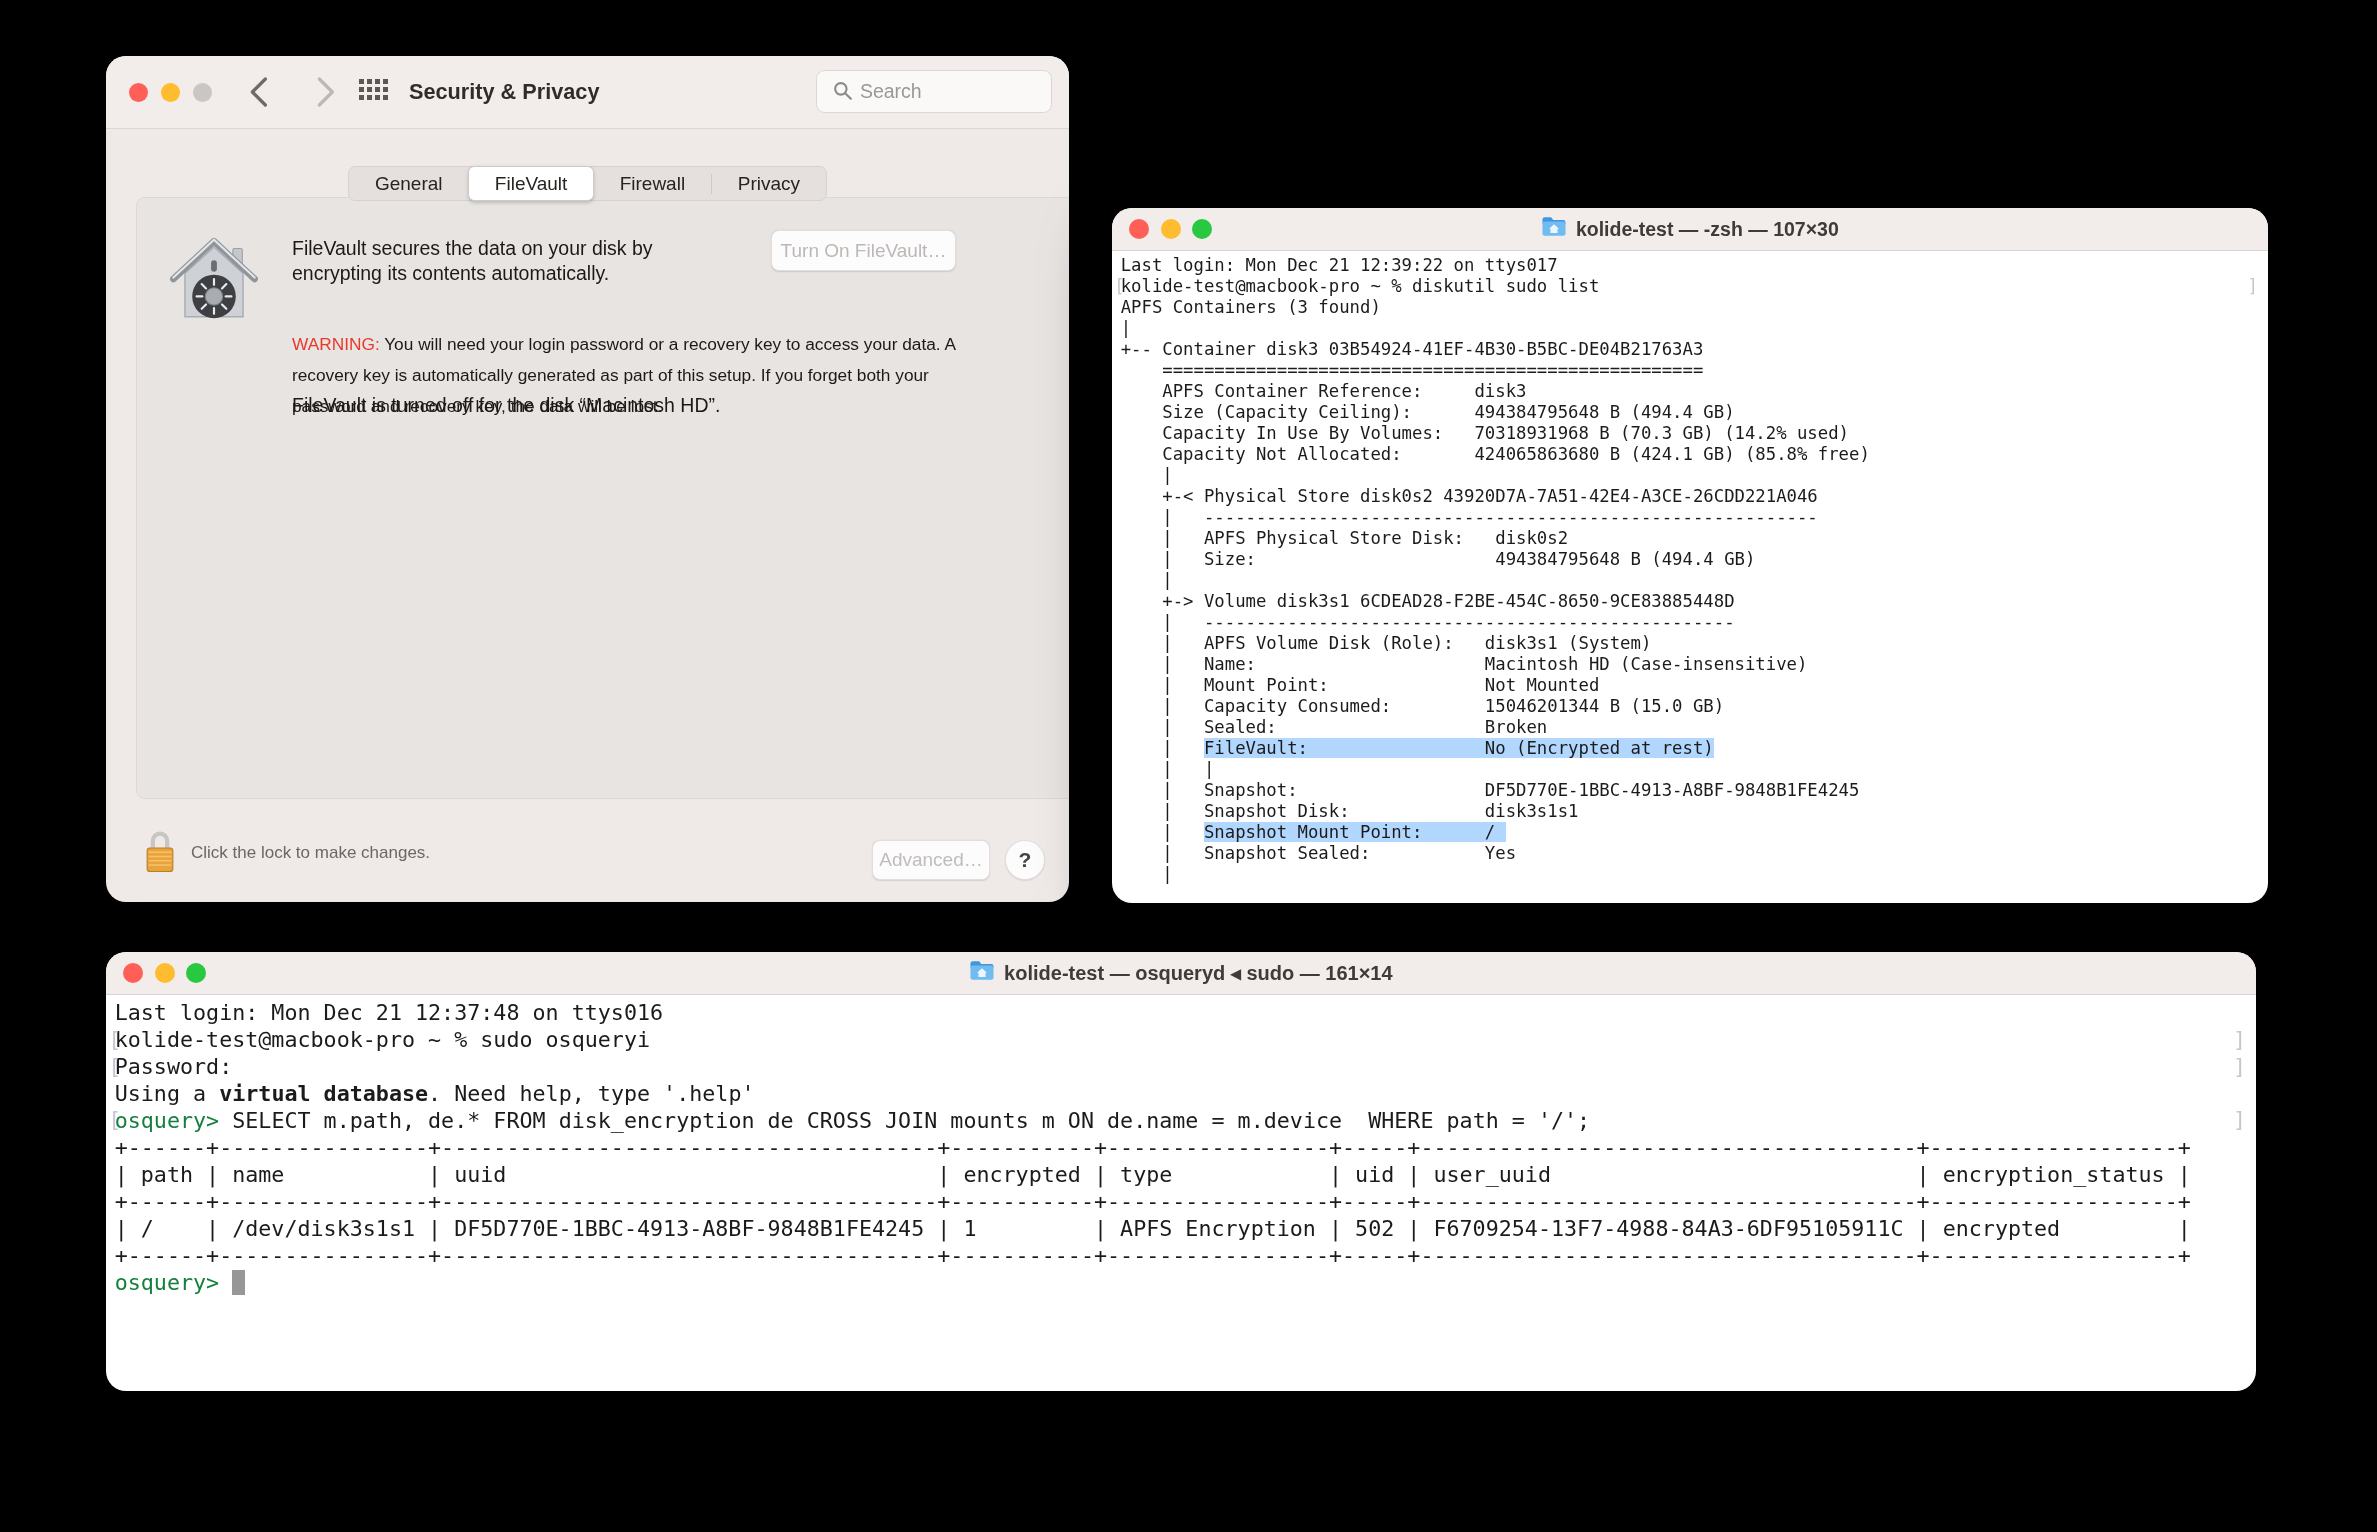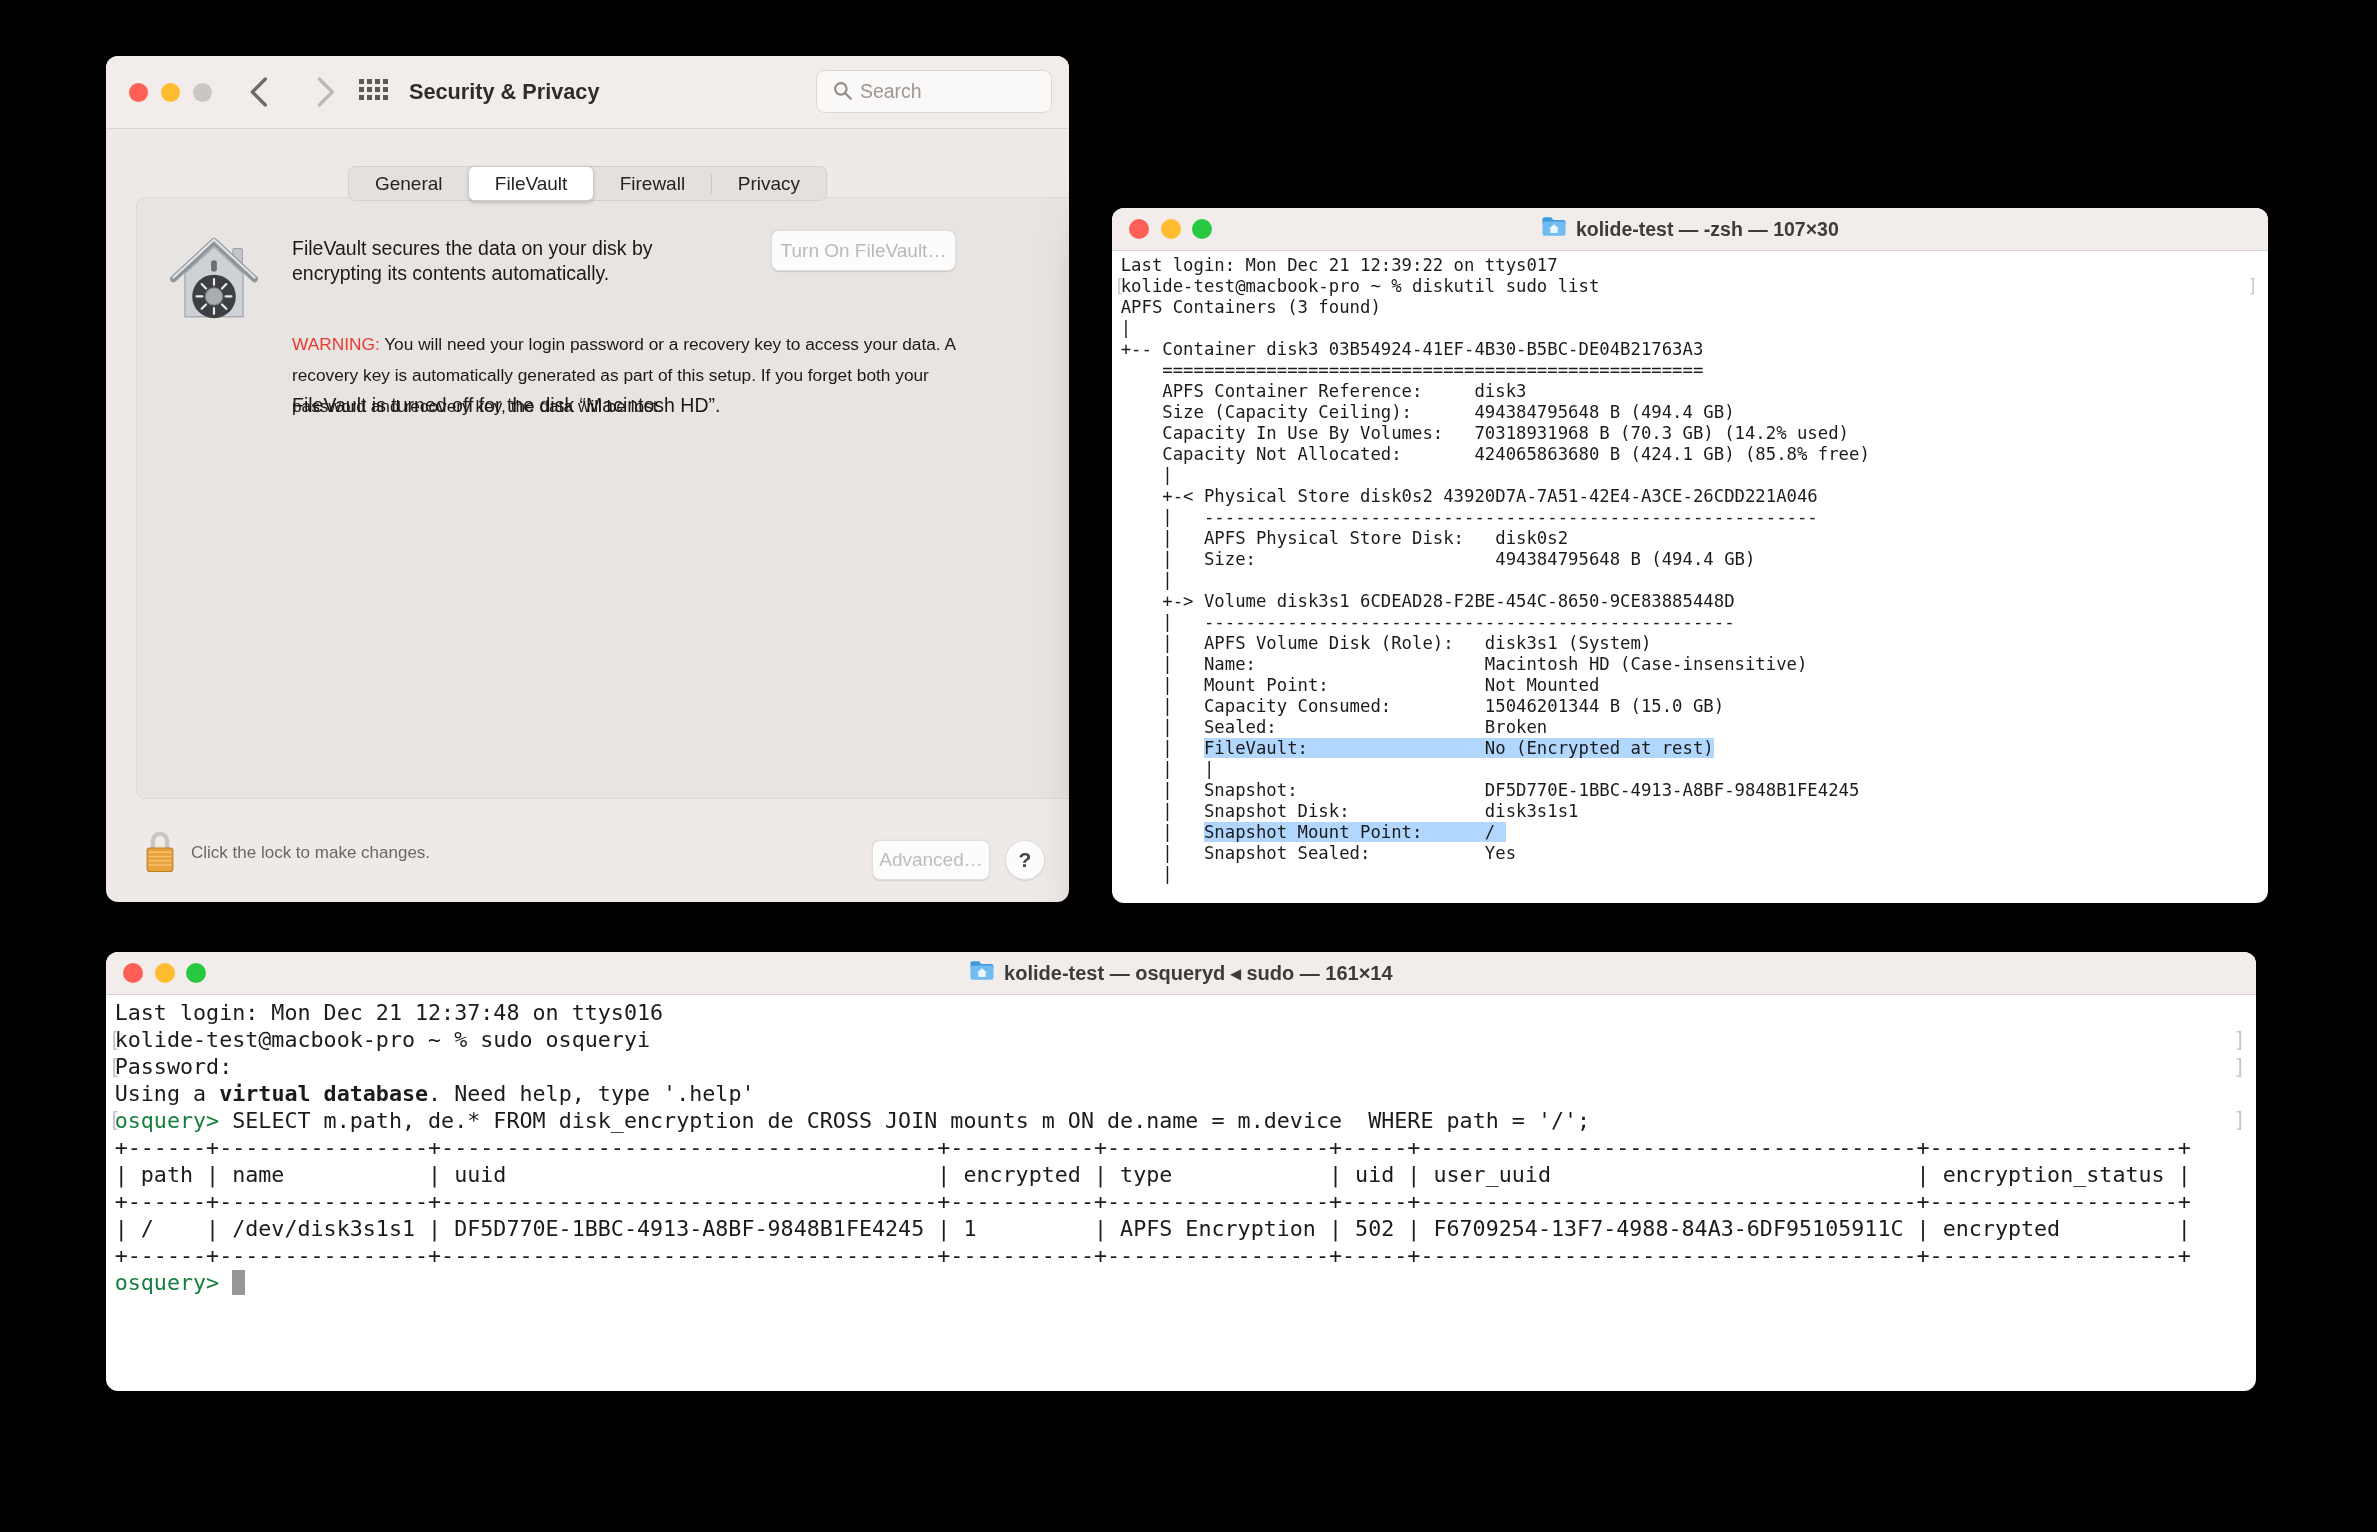--- a/index.html
+++ b/index.html
@@ -1,20 +1,20 @@
 <!DOCTYPE html>
 <html style="font-size:11.6px"><head>
 <meta charset="utf-8">
 <style>
   html,body { margin:0; padding:0; }
   body {
     width:2377px; height:1533px; position:relative; overflow:hidden;
     background:#000; font-family:"Liberation Sans", sans-serif;
   }
-  .window { position:absolute; border-radius:12px; box-shadow:0 26px 65px rgba(0,0,0,.65); overflow:hidden; }
+  .window { position:absolute; border-radius:20px; box-shadow:0 26px 65px rgba(0,0,0,.65); overflow:hidden; }
 
   
   #sec-win { left:106px; top:56px; width:963px; height:846px; background:#efeae8; }
   .sec-titlebar { position:relative; height:72px; border-bottom:0.7px solid #dbd5d3; background:#f2edeb; }
   .lights { position:absolute; top:27px; left:23px; display:flex; gap:13px; }
   .light { width:19px; height:19px; border-radius:50%; }
   .l-red { background:#ff5f57; } .l-yellow { background:#febc2e; }
   .l-gray { background:#c9c6c4; } .l-green { background:#28c840; }
   .nav-arrows { position:absolute; left:142px; top:17.3px; display:flex; gap:45px; }
   .nav-arrows svg { display:block; }

